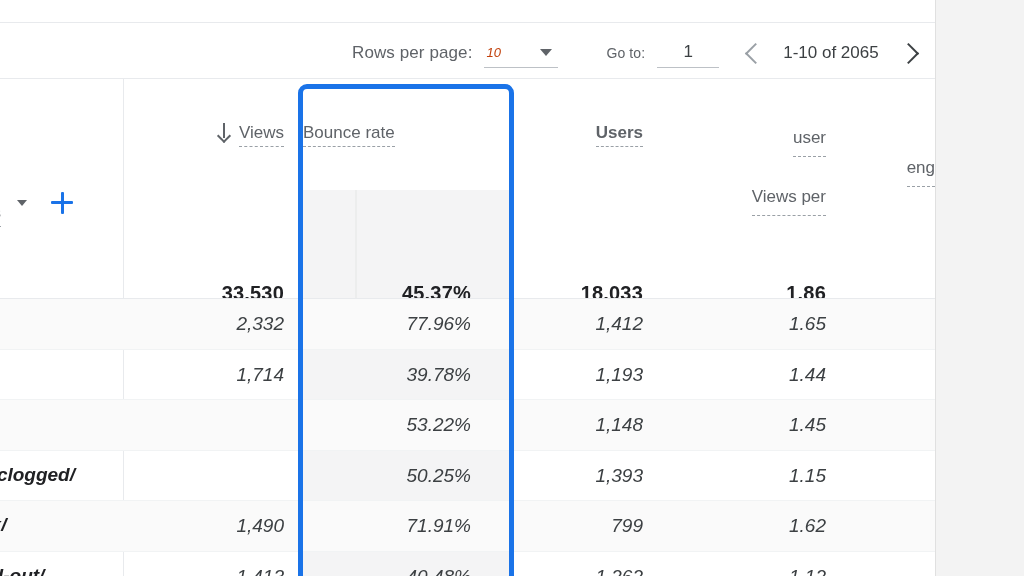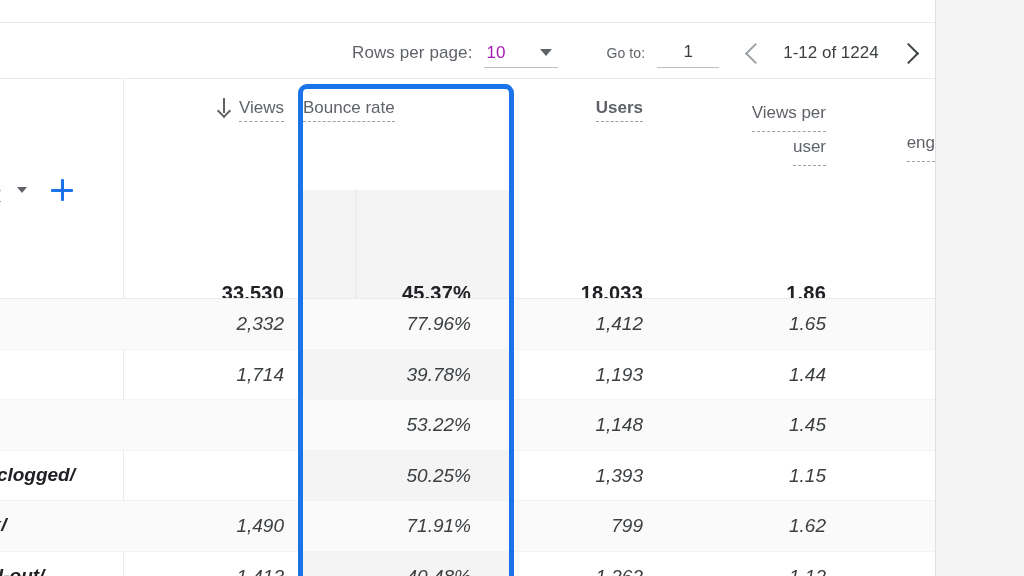--- a/index.html
+++ b/index.html
@@ -80,23 +80,24 @@
     position: relative;
     margin-left: 12px;
     width: 74px;
     height: 30px;
     border-bottom: 1px solid #bdc1c6;
     display: flex;
     align-items: center;
     cursor: pointer;
   }
   .rpp-value {
-    color: #a21caf;
-    font-size: 17px;
+    color: #c2410c;
+    font-size: 13px;
     padding-left: 2px;
+    font-style: italic;
   }
   .caret-down {
     position: absolute;
     right: 6px;
     top: 11px;
     width: 0;
     height: 0;
     border-left: 6px solid transparent;
     border-right: 6px solid transparent;
     border-top: 7px solid #5f6368;
@@ -218,20 +219,21 @@
     position: absolute;
     font-size: 17px;
     color: #5f6368;
     white-space: nowrap;
   }
   .th-inner {
     display: inline-block;
     border-bottom: 1.5px dashed #9aa0a6;
     padding-bottom: 3px;
     cursor: pointer;
+    margin-top: 25px;
   }
 
   
   .th-dim {
     top: 100px;
     left: -16px;
     display: flex;
     align-items: center;
   }
   .th-dim-label {
@@ -414,21 +416,21 @@
         <span class="rpp-value">10</span>
         <span class="caret-down"></span>
       </div>
 
       <span class="pager-label goto-label">Go to:</span>
 
       <input class="goto-input" type="text" value="1" style="">
 
       <span class="chev chev-prev"></span>
 
-      <span class="range-text">1-12 of 1224</span>
+      <span class="range-text">1-10 of 2065</span>
 
       <span class="chev chev-next"></span>
     </div>
   </div>
 
   <div class="table">
     <div class="table-top-rule"></div>
 
     <div class="metric-highlight"></div>
     <div class="metric-highlight-edge"></div>
@@ -449,22 +451,22 @@
 
       <div class="th th-bounce">
         <span class="th-inner">Bounce rate</span>
       </div>
 
       <div class="th th-users">
         <span class="th-inner">Users</span>
       </div>
 
       <div class="th th-vpu th-two-line">
+        <span class="th-line"><span class="th-inner">user</span></span>
         <span class="th-line"><span class="th-inner">Views per</span></span>
-        <span class="th-line"><span class="th-inner">user</span></span>
       </div>
 
       <div class="th th-eng th-two-line">
         <span class="th-line">&nbsp;</span>
         <span class="th-line"><span class="th-inner">eng</span></span>
       </div>
     </div>
 
     <div class="summary-row">
       <div class="sum-cell c-views">

